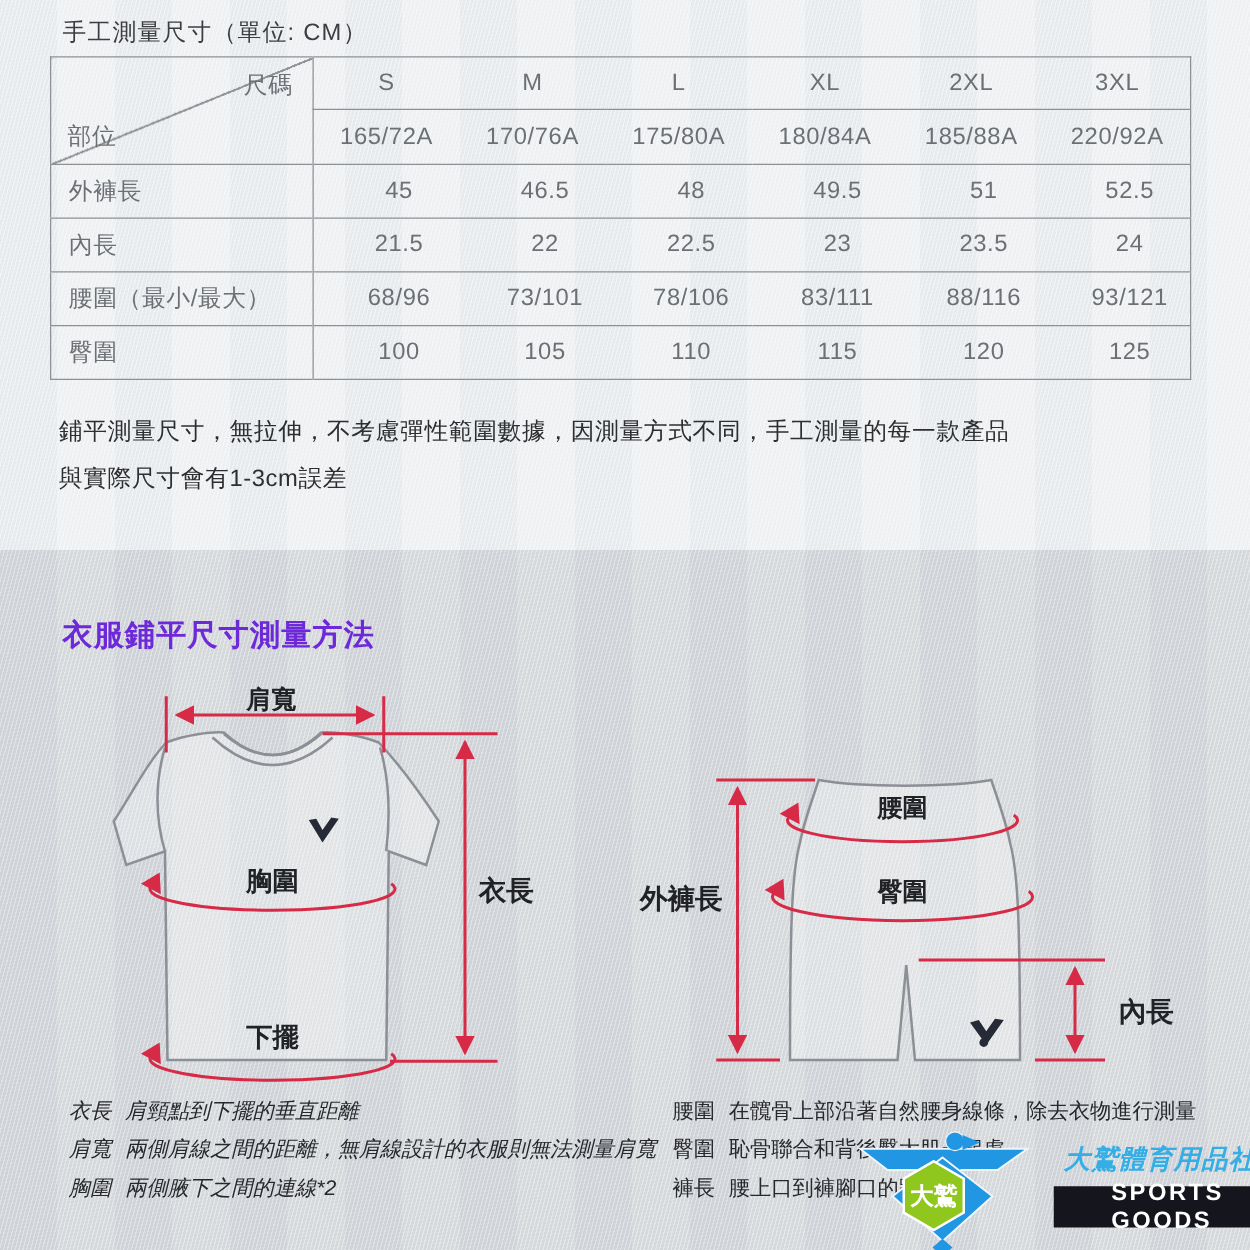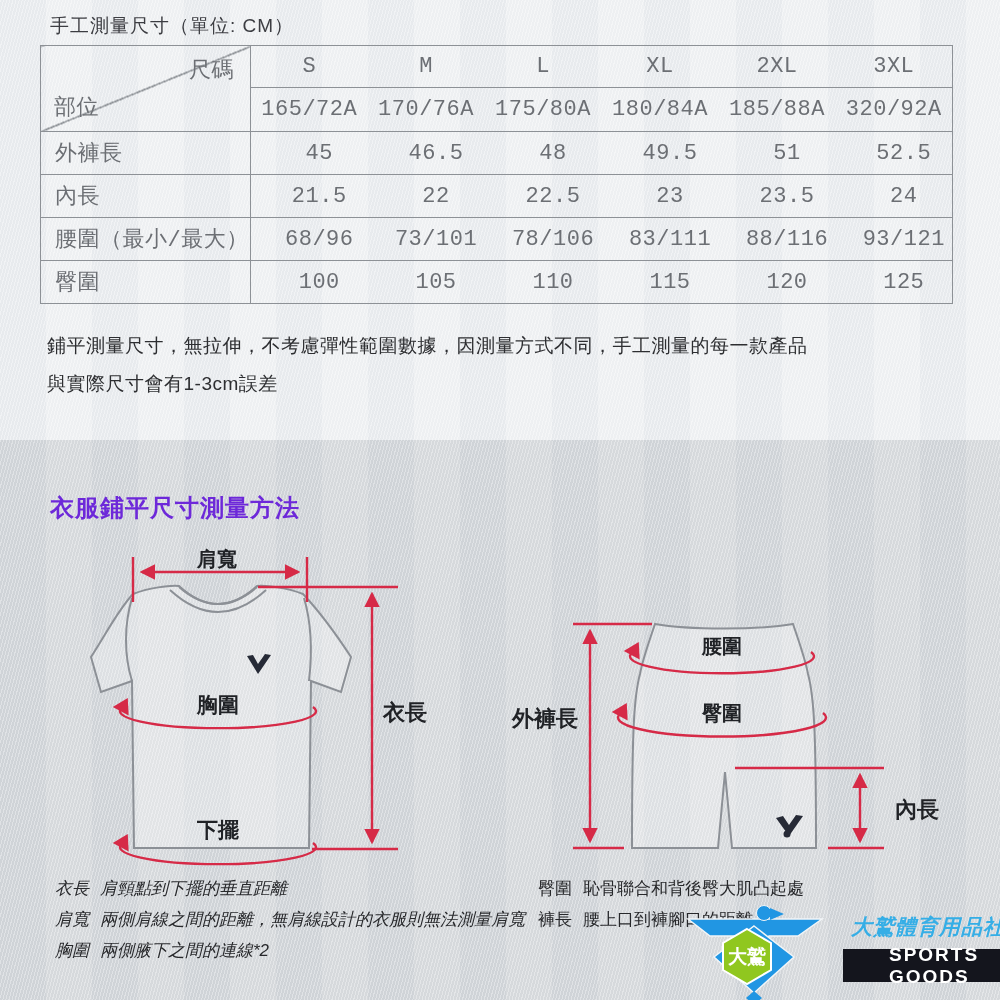--- a/index.html
+++ b/index.html
@@ -24,22 +24,22 @@
       #d6d9dc;
   }
   .title1{position:absolute;left:50px;top:13px;font-size:19px;color:#3c3d42;letter-spacing:1px;}
   
   table.size{
     position:absolute;left:40px;top:45px;width:912px;
     border-collapse:collapse;table-layout:fixed;
     border:1px solid #8d9196;
   }
   table.size td{
-    font-size:22px;color:#6c6f74;text-align:center;vertical-align:middle;
-    padding:0;letter-spacing:0.5px;font-family:Liberation Mono, monospace;
+    font-size:19px;color:#6c6f74;text-align:center;vertical-align:middle;
+    padding:0;letter-spacing:0.5px;
   }
   td.diag{
     position:relative;height:84px;
     border-right:1px solid #8d9196;
     background-image:linear-gradient(to bottom right,
       rgba(0,0,0,0) calc(50% - 0.8px), #8d9196 calc(50% - 0.8px),
       #8d9196 calc(50% + 0.8px), rgba(0,0,0,0) calc(50% + 0.8px));
   }
   td.diag .corner-top{position:absolute;right:16px;top:9px;}
   td.diag .corner-bottom{position:absolute;left:13px;bottom:9px;}
@@ -101,21 +101,21 @@
           <td class="szc">XL</td>
           <td class="szc">2XL</td>
           <td class="szc">3XL</td>
         </tr>
         <tr class="hdr2">
           <td>165/72A</td>
           <td>170/76A</td>
           <td>175/80A</td>
           <td>180/84A</td>
           <td>185/88A</td>
-          <td>320/92A</td>
+          <td>220/92A</td>
         </tr>
         <tr class="drow">
           <td class="rlabel">外褲長</td>
           <td>45</td>
           <td>46.5</td>
           <td>48</td>
           <td>49.5</td>
           <td>51</td>
           <td>52.5</td>
         </tr>
@@ -157,20 +157,21 @@
 
   <div class="sec sec2"></div>
   <div class="heading2">衣服鋪平尺寸測量方法</div>
 
   <div class="defs defs-left">
     <div><span class="term">衣長</span><span>肩頸點到下擺的垂直距離</span></div>
     <div><span class="term">肩寬</span><span>兩側肩線之間的距離，無肩線設計的衣服則無法測量肩寬</span></div>
     <div><span class="term">胸圍</span><span>兩側腋下之間的連線*2</span></div>
   </div>
   <div class="defs defs-right">
+    <div><span class="term">腰圍</span><span>在髖骨上部沿著自然腰身線條，除去衣物進行測量</span></div>
     <div><span class="term">臀圍</span><span>恥骨聯合和背後臀大肌凸起處</span></div>
     <div><span class="term">褲長</span><span>腰上口到褲腳口的距離</span></div>
   </div>
 
   <svg class="svgfull" viewBox="0 0 1000 1000">
     <defs>
       <marker id="ah" viewBox="0 0 10 10" refX="8.5" refY="5" markerWidth="6.5" markerHeight="6.5" orient="auto-start-reverse">
         <path d="M0 0 L10 5 L0 10 z" fill="#d62a47"></path>
       </marker>
     </defs>

